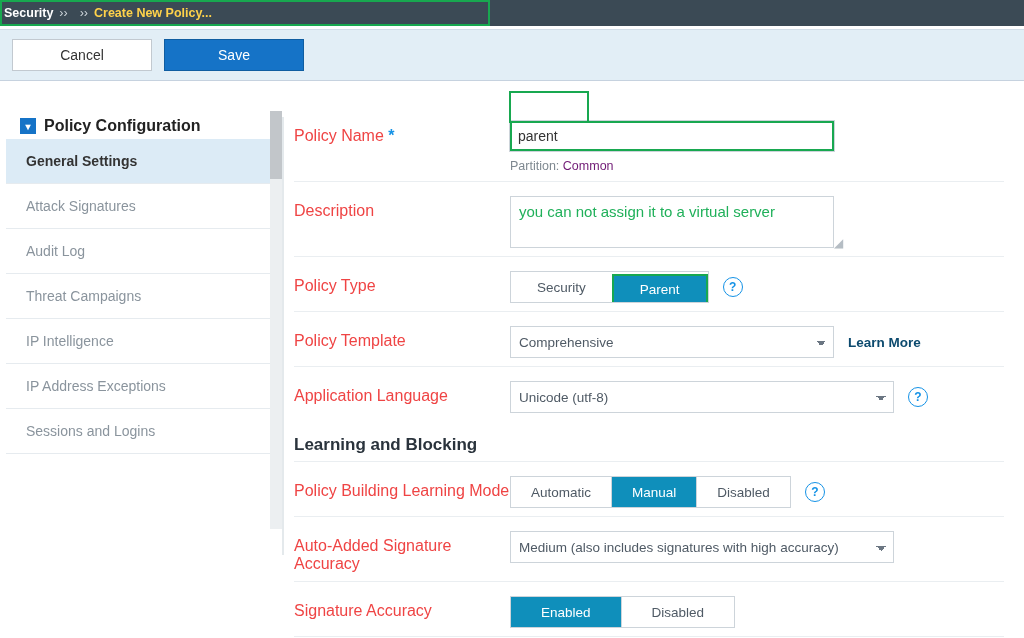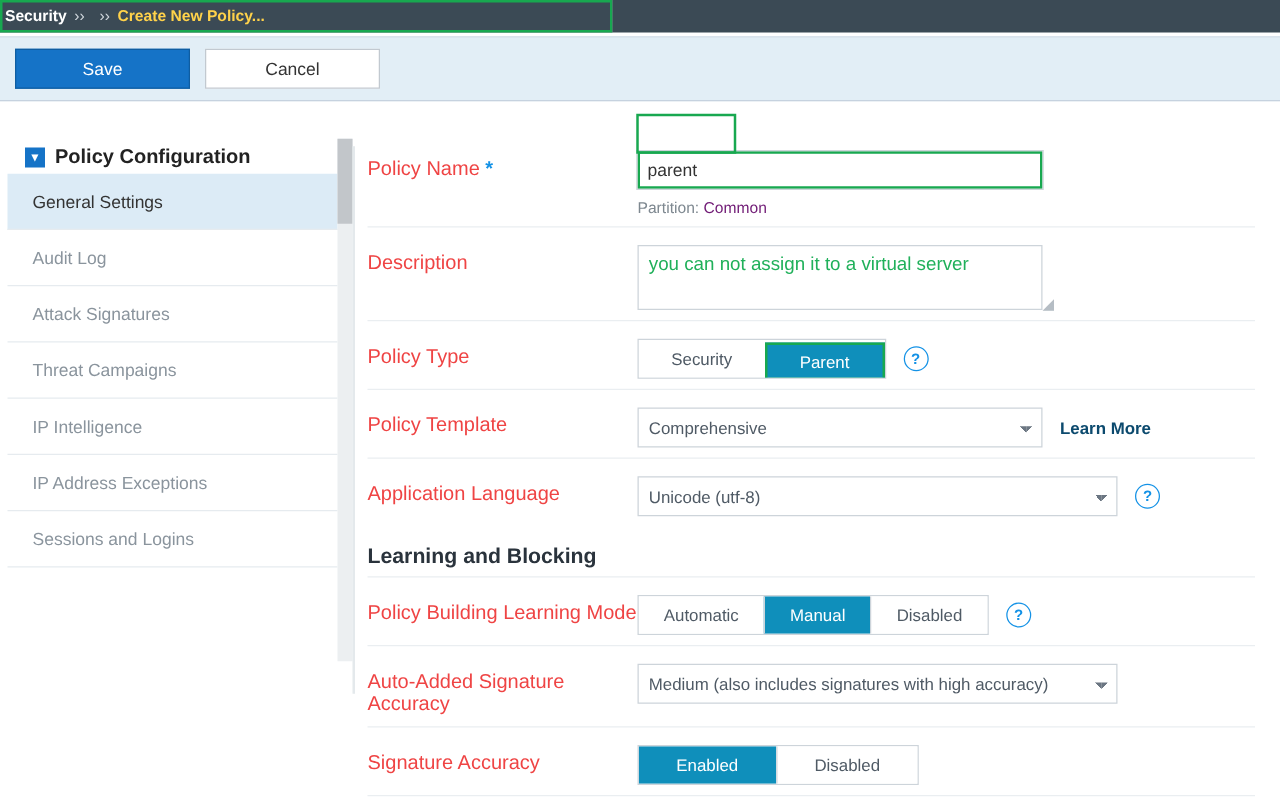--- a/index.html
+++ b/index.html
@@ -15,21 +15,21 @@
 .btn-white{background:#fff;color:#333;width:140px;border:1px solid #c2c9d0}
 .page{display:flex;height:562px}
 .sidebar{width:264px;background:#fff;margin-top:30px;margin-left:6px;position:relative}
 .scroll-track{position:absolute;left:270px;top:30px;width:12px;height:418px;background:#eceff1}
 .scroll-thumb{position:absolute;left:270px;top:30px;width:12px;height:68px;background:#c2c6ca;border-radius:0}
 .vline{position:absolute;left:282px;top:36px;width:2px;height:438px;background:#e4e9ec}
 .section-header{display:flex;align-items:center;gap:8px;padding:6px 10px 4px 14px;font-weight:bold;font-size:16px;color:#222}
 .section-header .caret{width:16px;height:16px;background:#1573c7;display:inline-flex;align-items:center;justify-content:center;color:#fff;font-size:10px}
 .nav{}
 .nav-item{padding:14px 16px 14px 20px;font-size:14px;color:#8a949d;border-bottom:1px solid #e6ebef;cursor:pointer}
-.nav-item.active{background:#dcebf6;color:#333;font-weight:normal}
+.nav-item.active{background:#dcebf6;color:#333;font-weight:bold}
 .fade{position:absolute;left:0;right:0;height:44px;bottom:96px;background:linear-gradient(to bottom,rgba(255,255,255,0),#fff)}
 .form{flex:1;padding:32px 20px 0 24px;overflow:hidden}
 .row{display:flex;align-items:flex-start;padding:8px 0;border-bottom:0}
 .row.sep{border-top:1px solid #eaeef1;padding-top:14px}
 .label{width:216px;color:#ef4444;font-size:16px;padding-top:6px}
 .label.req::after{content:" *";color:#1492e6;font-weight:bold}
 .ctrl{flex:1;display:flex;align-items:center;gap:14px}
 .text-input{height:30px;border:1px solid #cdd4da;width:324px;padding:0 8px;font-size:14px;color:#333;box-sizing:border-box}
 .text-input.policy{border:2px solid #18a850}
 .partition{font-size:12.5px;color:#7e8890;margin-top:6px}
@@ -54,34 +54,34 @@
 <div class="breadcrumb-rest"></div>
 <div class="breadcrumb">
   <span class="seg">Security</span>
   <span class="sep">››</span>
   <span class="sep">››</span>
   <span class="seg active">Create New Policy...</span>
 </div>
 </div>
 
 <div class="toolbar-band">
+  <div class="btn btn-white">Cancel</div>
   <div class="btn btn-primary">Save</div>
-  <div class="btn btn-white">Cancel</div>
 </div>
 
 <div class="page" style="position:relative">
   <div class="sidebar">
     <div class="section-header">
       <span class="caret">▾</span>
       <span>Policy Configuration</span>
     </div>
     <div class="nav">
       <div class="nav-item active">General Settings</div>
+      <div class="nav-item">Attack Signatures</div>
       <div class="nav-item">Audit Log</div>
-      <div class="nav-item">Attack Signatures</div>
       <div class="nav-item">Threat Campaigns</div>
       <div class="nav-item">IP Intelligence</div>
       <div class="nav-item">IP Address Exceptions</div>
       <div class="nav-item">Sessions and Logins</div>
     </div>
     <div class="fade"></div>
   </div>
   <div class="scroll-track"></div>
   <div class="scroll-thumb"></div>
   <div class="vline"></div>

